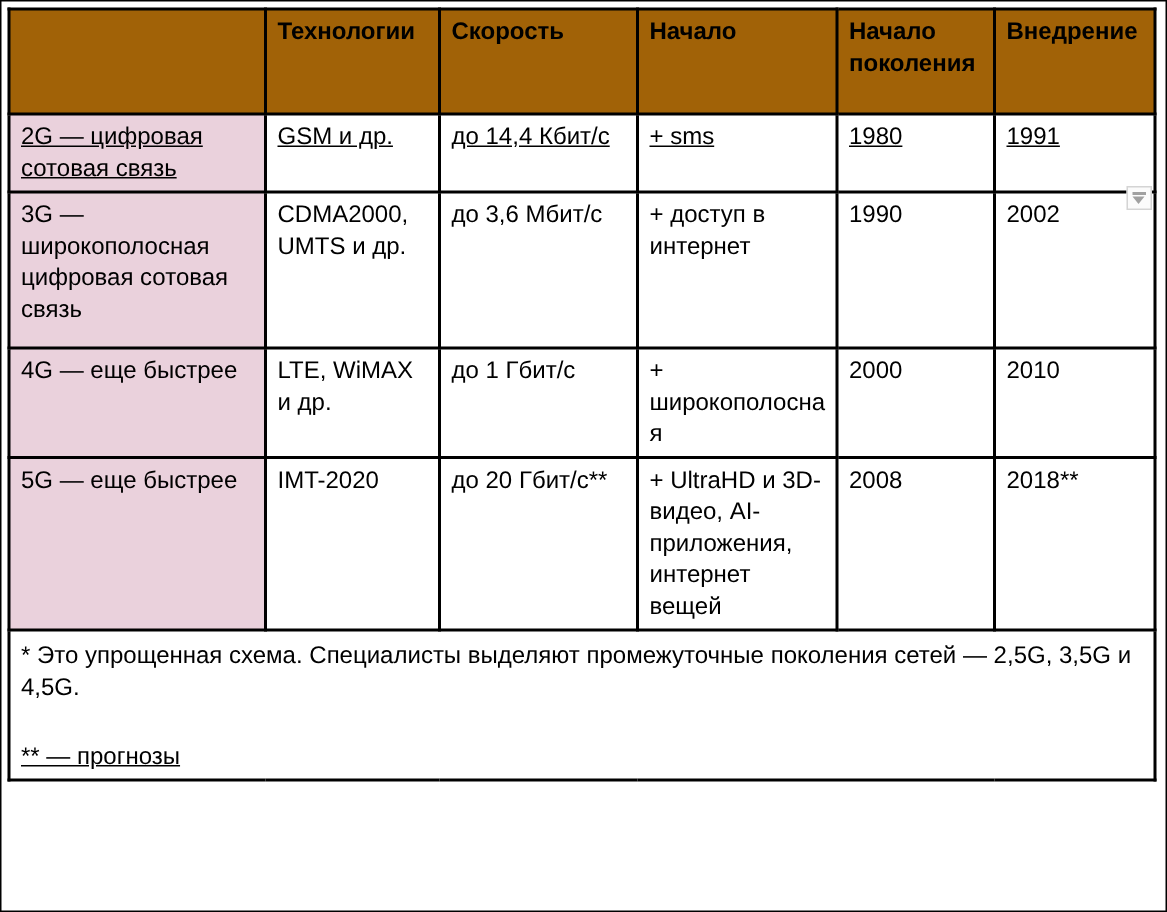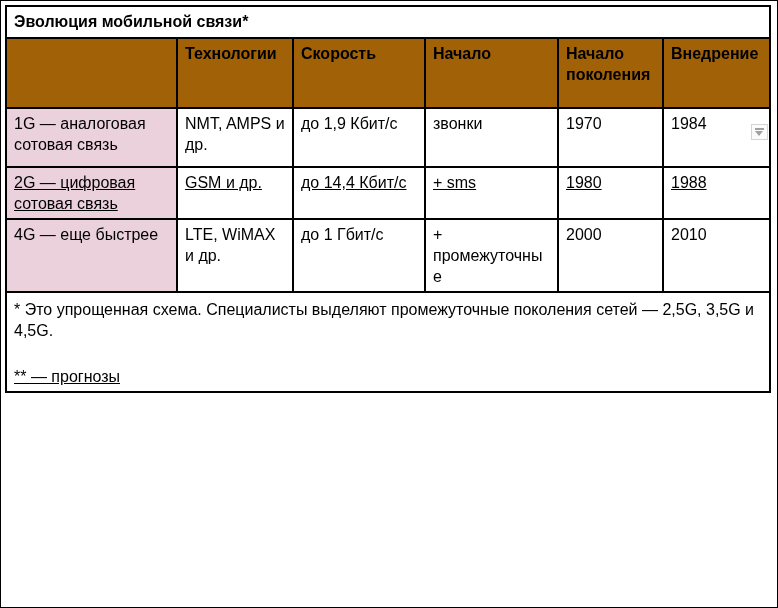--- a/index.html
+++ b/index.html
@@ -100,54 +100,59 @@
   <table class="evo">
     <colgroup>
       <col style="width:171px">
       <col style="width:116px">
       <col style="width:132px">
       <col style="width:133px">
       <col style="width:105px">
       <col style="width:107px">
     </colgroup>
     <tbody>
-      <tr class="title-row">
-        <td colspan="6" class="title-cell">Эволюция мобильной связи*</td>
-      </tr>
       <tr class="head-row">
         <td></td>
         <td>Технологии</td>
         <td>Скорость</td>
         <td>Начало</td>
         <td>Начало поколения</td>
         <td>Внедрение</td>
       </tr>
-      <tr class="row-1g">
-        <td class="gen-cell">1G — аналоговая сотовая связь</td>
-        <td>NMT, AMPS и др.</td>
-        <td>до 1,9 Кбит/с</td>
-        <td>звонки</td>
-        <td>1970</td>
-        <td>1984</td>
-      </tr>
       <tr class="row-2g">
         <td class="gen-cell">2G — цифровая сотовая связь</td>
         <td>GSM и др.</td>
         <td>до 14,4 Кбит/с</td>
         <td>+ sms</td>
         <td>1980</td>
-        <td>1988</td>
+        <td>1991</td>
+      </tr>
+      <tr class="row-3g">
+        <td class="gen-cell">3G — широкополосная цифровая сотовая связь</td>
+        <td>CDMA2000, UMTS и др.</td>
+        <td>до 3,6 Мбит/с</td>
+        <td>+ доступ в интернет</td>
+        <td>1990</td>
+        <td>2002</td>
       </tr>
       <tr class="row-4g">
         <td class="gen-cell">4G — еще быстрее</td>
         <td>LTE, WiMAX и др.</td>
         <td>до 1 Гбит/с</td>
-        <td>+ промежуточные</td>
+        <td>+ широкополосная</td>
         <td>2000</td>
         <td>2010</td>
+      </tr>
+      <tr class="row-5g">
+        <td class="gen-cell">5G — еще быстрее</td>
+        <td>IMT-2020</td>
+        <td>до 20 Гбит/с**</td>
+        <td class="tight">+ UltraHD и 3D-видео, AI-приложе­ния, интернет вещей</td>
+        <td>2008</td>
+        <td>2018**</td>
       </tr>
       <tr class="foot-row">
         <td colspan="6">
           <p>* Это упрощенная схема. Специалисты выделяют промежуточные поколения сетей — 2,5G, 3,5G и 4,5G.</p>
           <p>** — прогнозы</p>
         </td>
       </tr>
     </tbody>
   </table>
 </div>

